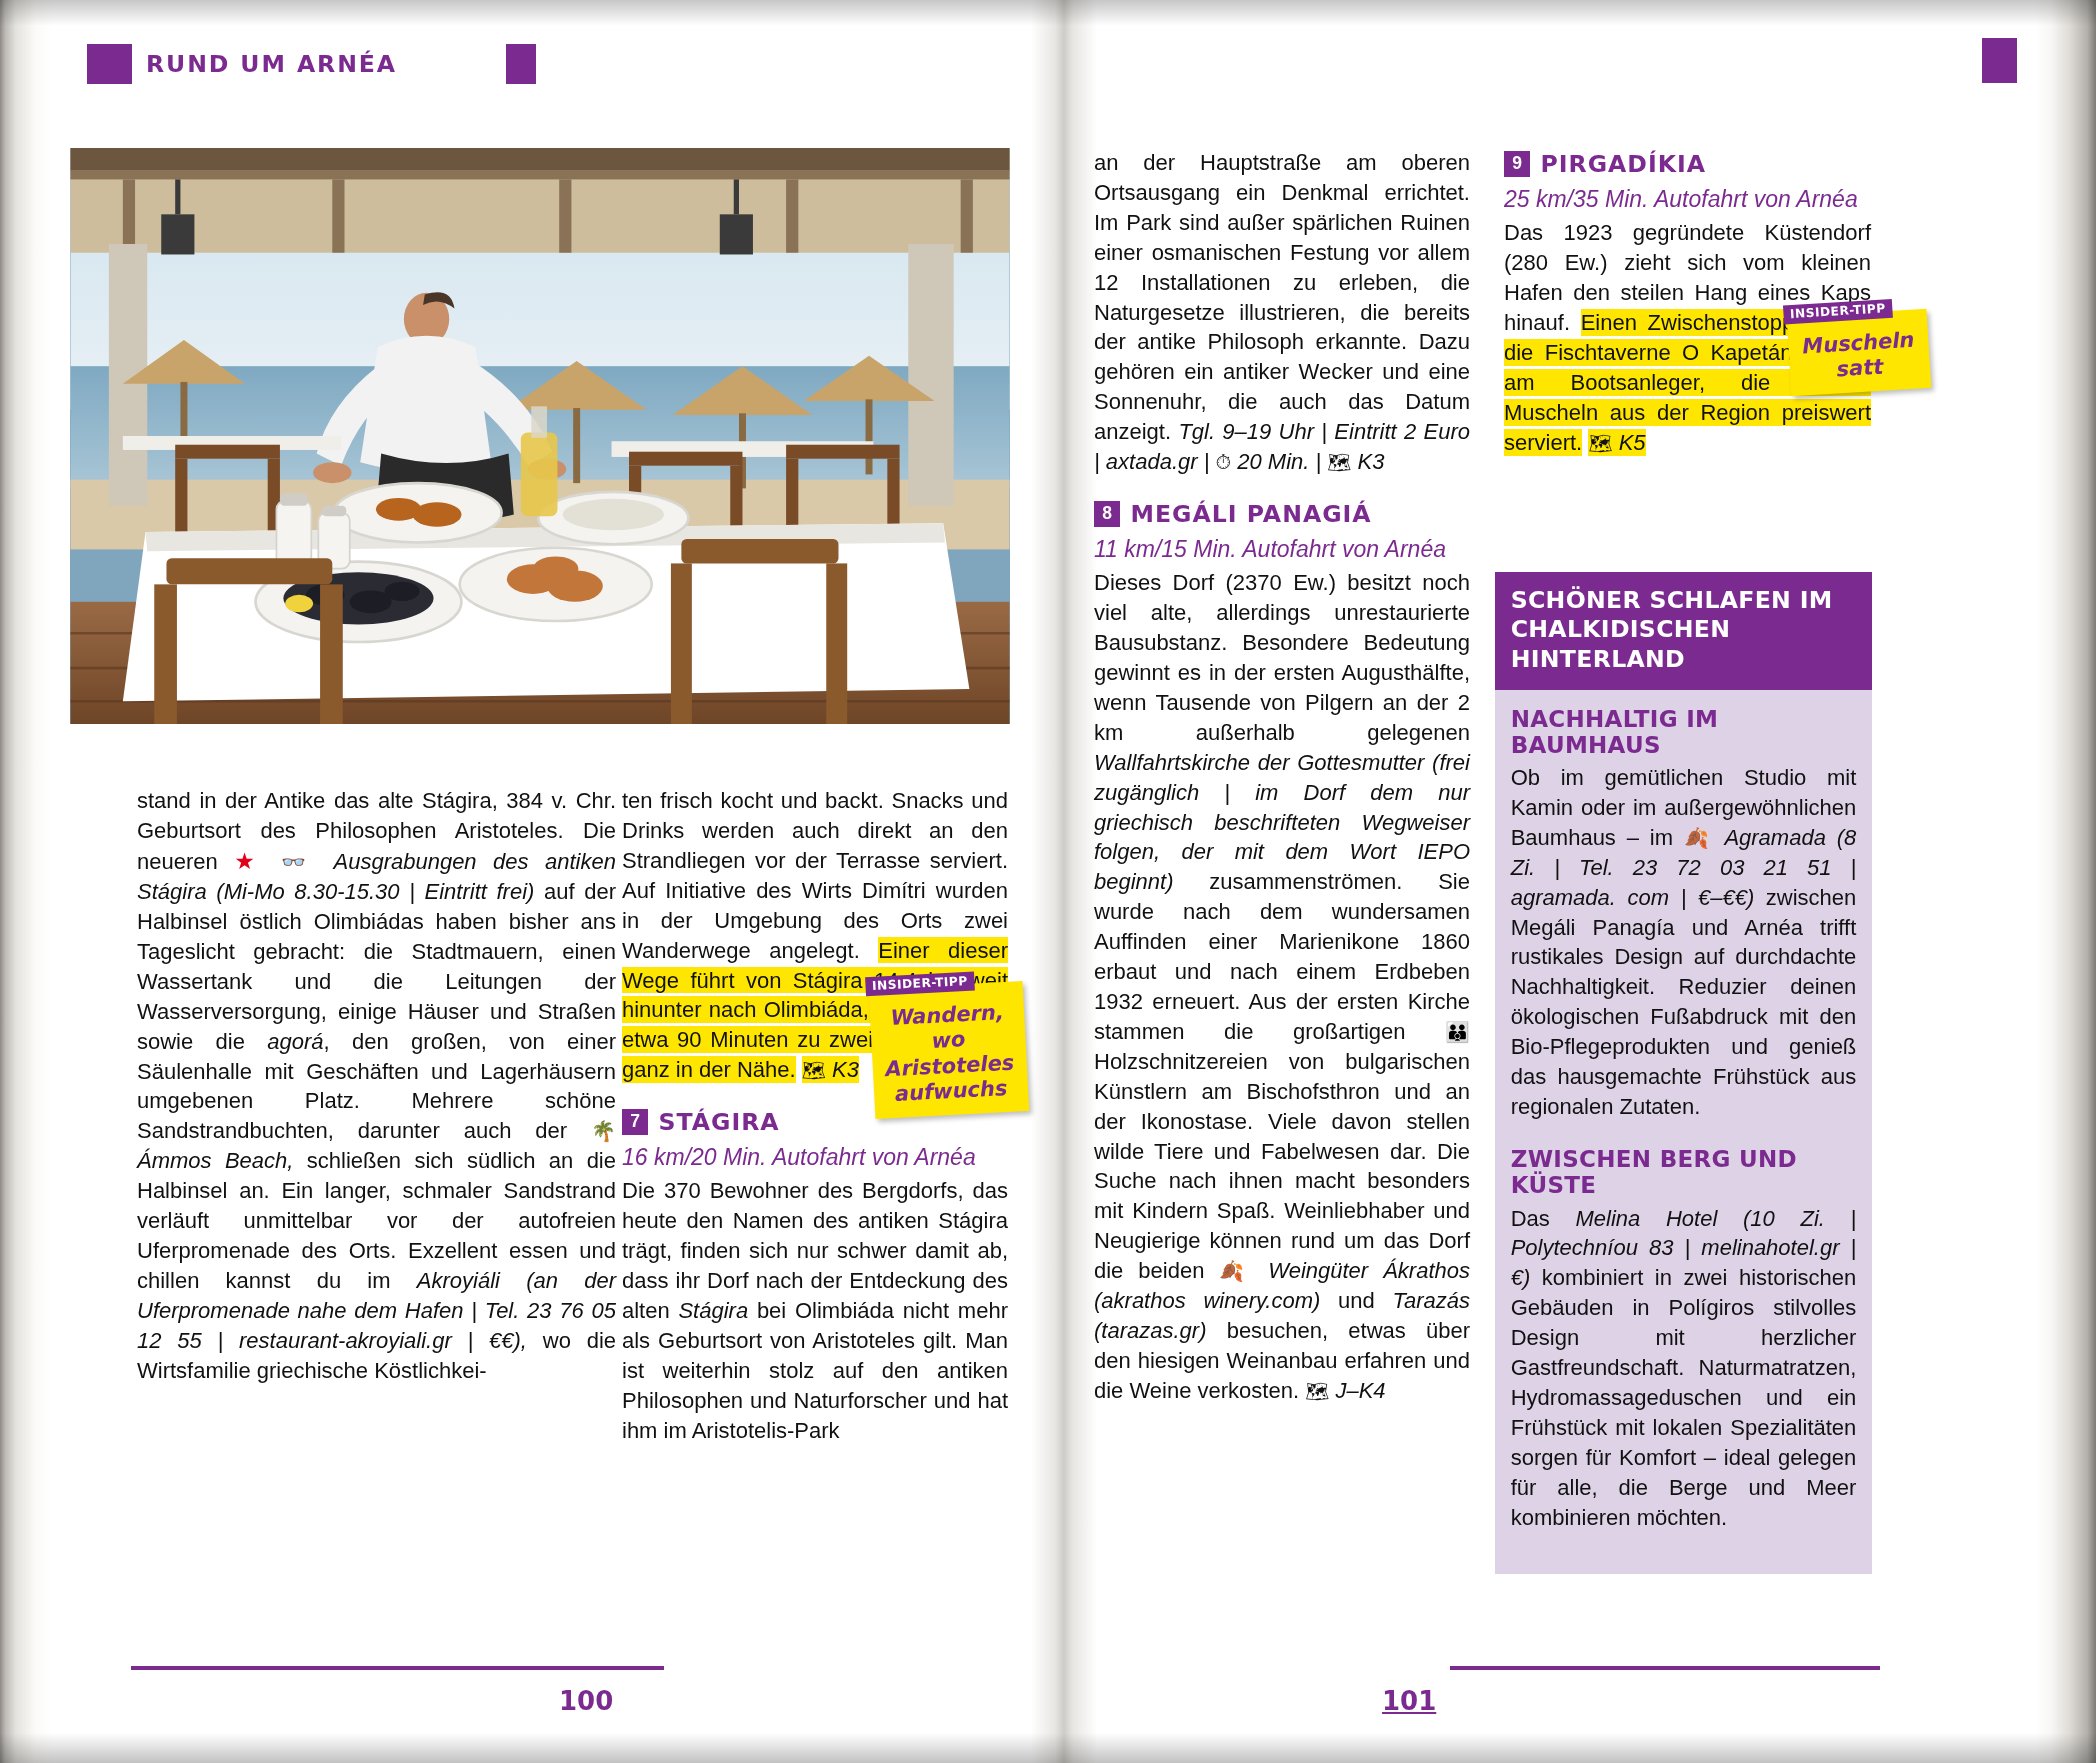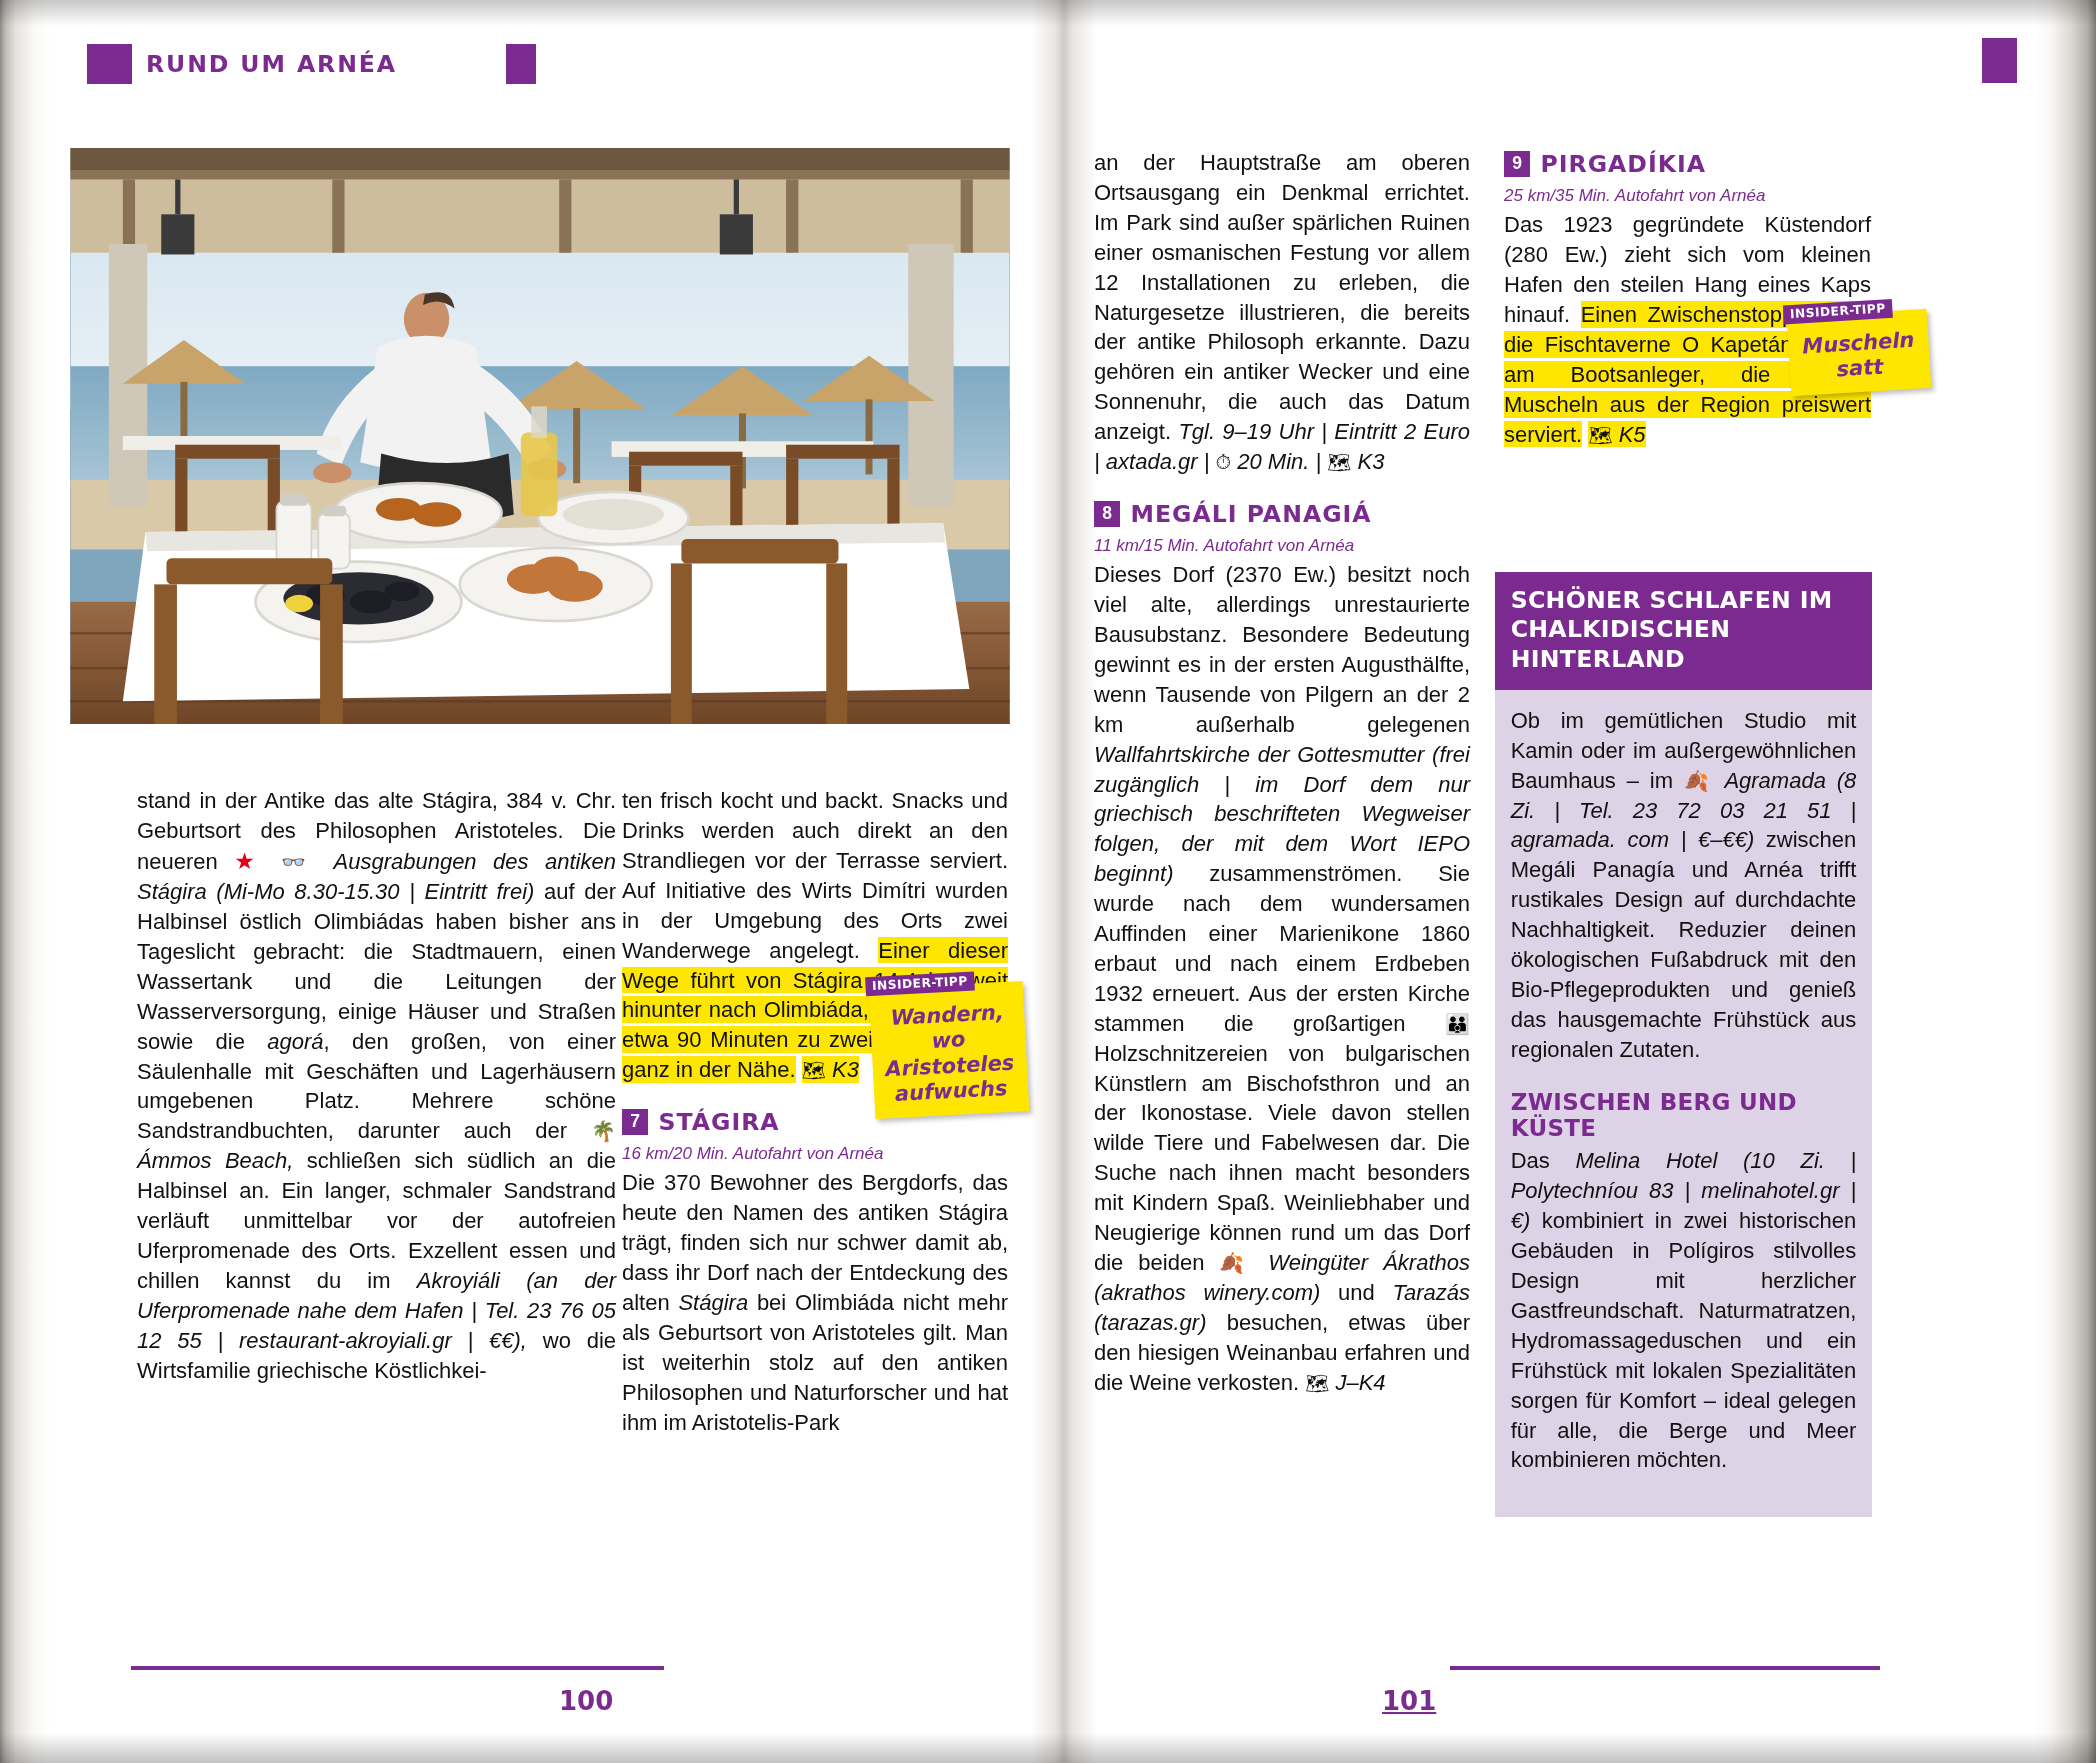--- a/index.html
+++ b/index.html
@@ -90,21 +90,21 @@
     display:flex;align-items:center;gap:10.5px;margin:21px 0 3.5px 0;
   }
   .poi .num{
     width:26px;height:26px;background:#7b2a8f;color:#fff;
     font-size:17.5px;font-weight:bold;display:flex;align-items:center;justify-content:center;
   }
   .poi .name{
     color:#7b2a8f;font-size:23.6px;font-weight:bold;letter-spacing:1px;
     font-family:"DejaVu Sans",sans-serif;
   }
-  .subline{color:#7b2a8f;font-style:italic;font-size:17px;margin-bottom:3.5px;}
+  .subline{color:#7b2a8f;font-style:italic;font-size:23px;margin-bottom:3.5px;}
 
   .star{color:#e2001a;font-size:23px;}
   .ico{font-size:20px;color:#111;}
 
   
   .tip{
     position:absolute;background:#ffe600;
     box-shadow:2.6px 3.5px 5.2px rgba(0,0,0,.25);
   }
   .tip .lab{
@@ -387,20 +387,21 @@
   </div>
 
   <div class="tip tip2">
     <span class="lab">INSIDER-TIPP</span>
     <div class="body">Muscheln satt</div>
   </div>
 
   <div class="sleepbox">
     <div class="head">SCHÖNER SCHLAFEN IM CHALKIDISCHEN HINTERLAND</div>
     <div class="inner">
+      <h4>NACHHALTIG IM BAUMHAUS</h4>
       <p><span>Ob im gemütlichen Studio mit Kamin oder im außergewöhnlichen Baumhaus – im</span>
         <span class="ico">🍂</span>
         <i>Agramada (8 Zi. | Tel. 23 72 03 21 51 | agramada. com | €–€€)</i>
         <span>zwischen Megáli Panagía und Arnéa trifft rustikales Design auf durchdachte Nachhaltigkeit. Reduzier deinen ökologischen Fußabdruck mit den Bio-Pflegeprodukten und genieß das hausgemachte Frühstück aus regionalen Zutaten.</span></p>
 
       <h4 class="second">ZWISCHEN BERG UND KÜSTE</h4>
       <p><span>Das</span>
         <i>Melina Hotel (10 Zi. | Polytechníou 83 | melinahotel.gr | €)</i>
         <span>kombiniert in zwei historischen Gebäuden in Políg­iros stilvolles Design mit herzlicher Gastfreundschaft. Naturmatratzen, Hydromassageduschen und ein Frühstück mit lokalen Spezialitäten sorgen für Komfort – ideal gelegen für alle, die Berge und Meer kombinieren möchten.</span></p>
     </div>

